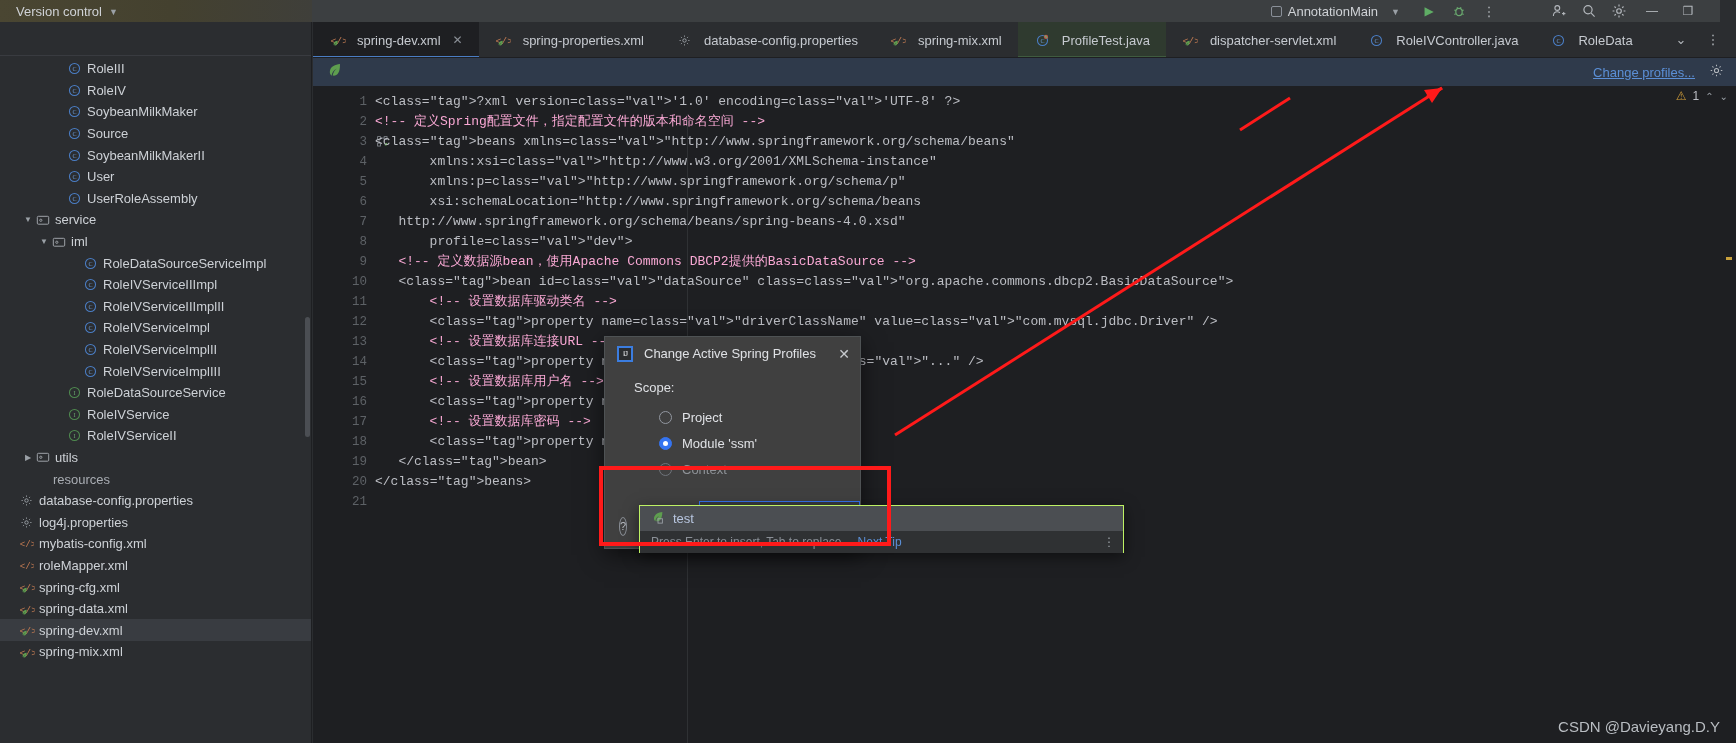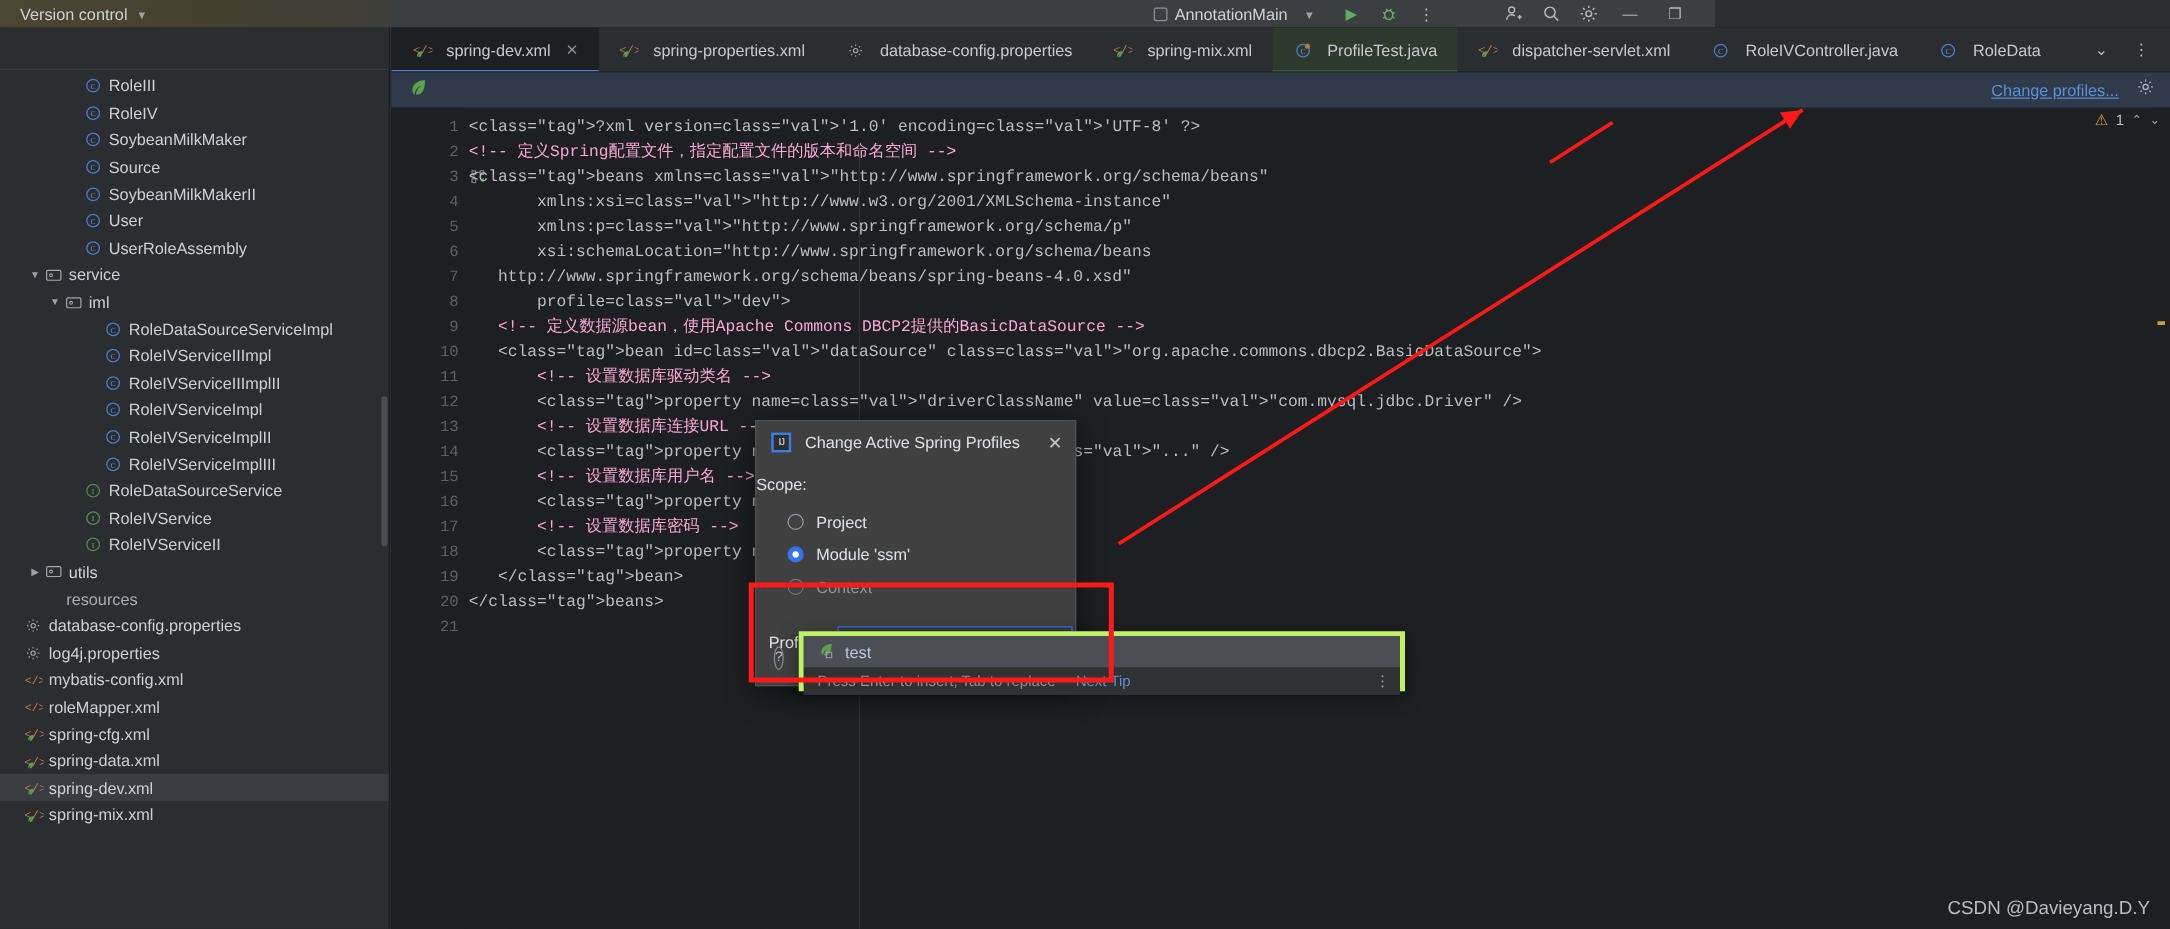--- a/index.html
+++ b/index.html
@@ -6,21 +6,21 @@
   html,body{
     width:1736px; height:743px; overflow:hidden;
     background:#2b2d30;
     font-family:"Liberation Sans", sans-serif;
     color:#d4d7dc;
   }
   #app{position:relative;width:1736px;height:743px;}
 
   
   .topbar{
-    position:absolute;top:0;left:0;width:1372px;height:22px;
+    position:absolute;top:0;left:0;width:1720px;height:22px;
     background:#3c3f41;display:flex;align-items:center;
   }
   .topbar-left{
     width:312px;height:22px;display:flex;align-items:center;padding-left:16px;
     background:linear-gradient(90deg,#4a4632 0%,#44412f 55%,#3f3f3a 100%);
   }
   .vc-label{font-size:13px;color:#cfd2d6;}
   .chev{font-size:9px;color:#9aa0a6;margin-left:7px;transform:translateY(1px);}
   .topbar-right{
     flex:1;height:22px;display:flex;align-items:center;justify-content:flex-end;
@@ -137,21 +137,21 @@
   .dlg-title{
     height:33px;display:flex;align-items:center;padding:0 10px 0 12px;gap:11px;
     font-size:13px;color:#dfe1e5;
   }
   .ij-logo{
     width:16px;height:16px;border:2px solid #3b7de0;background:#2b2d30;
     display:flex;align-items:center;justify-content:center;
     font-size:8px;color:#e6e8eb;font-family:"Liberation Sans",sans-serif;letter-spacing:-1px;
   }
   .dlg-close{margin-left:auto;font-size:14px;color:#c7cace;}
-  .dlg-body{padding:10px 0 0 0;}
+  .dlg-body{padding:10px 0 0 29px;}
   .scope-lbl{font-size:13px;color:#dfe1e5;margin-bottom:9px;}
   .radio-row{display:flex;align-items:center;gap:10px;height:26px;padding-left:25px;}
   .radio{
     width:13px;height:13px;border-radius:50%;border:1px solid #9297a0;background:transparent;
     display:flex;align-items:center;justify-content:center;flex:0 0 13px;
   }
   .radio.on{border-color:#3574f0;background:#3574f0;}
   .radio.on i{width:5px;height:5px;border-radius:50%;background:#fff;display:block;}
   .radio-lbl{font-size:13px;color:#dfe1e5;}
   .radio-row.muted .radio-lbl{color:#8e9297;}
@@ -182,21 +182,21 @@
     height:26px;min-width:68px;border-radius:3px;font-size:13px;
     display:flex;align-items:center;justify-content:center;
   }
   .btn.primary{background:#3574f0;color:#fff;margin-left:75px;}
   .btn.primary u{text-decoration:underline;}
   .btn.ghost{border:1px solid #5d6165;color:#dfe1e5;background:transparent;}
 
   
   .ac-popup{
     position:absolute;left:639px;top:505px;width:485px;height:48px;
-    background:#2f3133;border:4px solid #bef264;z-index:40;
+    background:#2f3133;border:1px solid #bef264;z-index:40;
     box-shadow:0 4px 14px rgba(0,0,0,.5);
   }
   .ac-item{
     height:25px;background:#4b4e52;display:flex;align-items:center;gap:8px;padding-left:11px;
     font-size:13px;color:#b8c6e0;
   }
   .ac-hint{
     height:22px;display:flex;align-items:center;padding-left:11px;gap:16px;
     font-size:12px;color:#8a8f96;background:#2f3133;
   }

